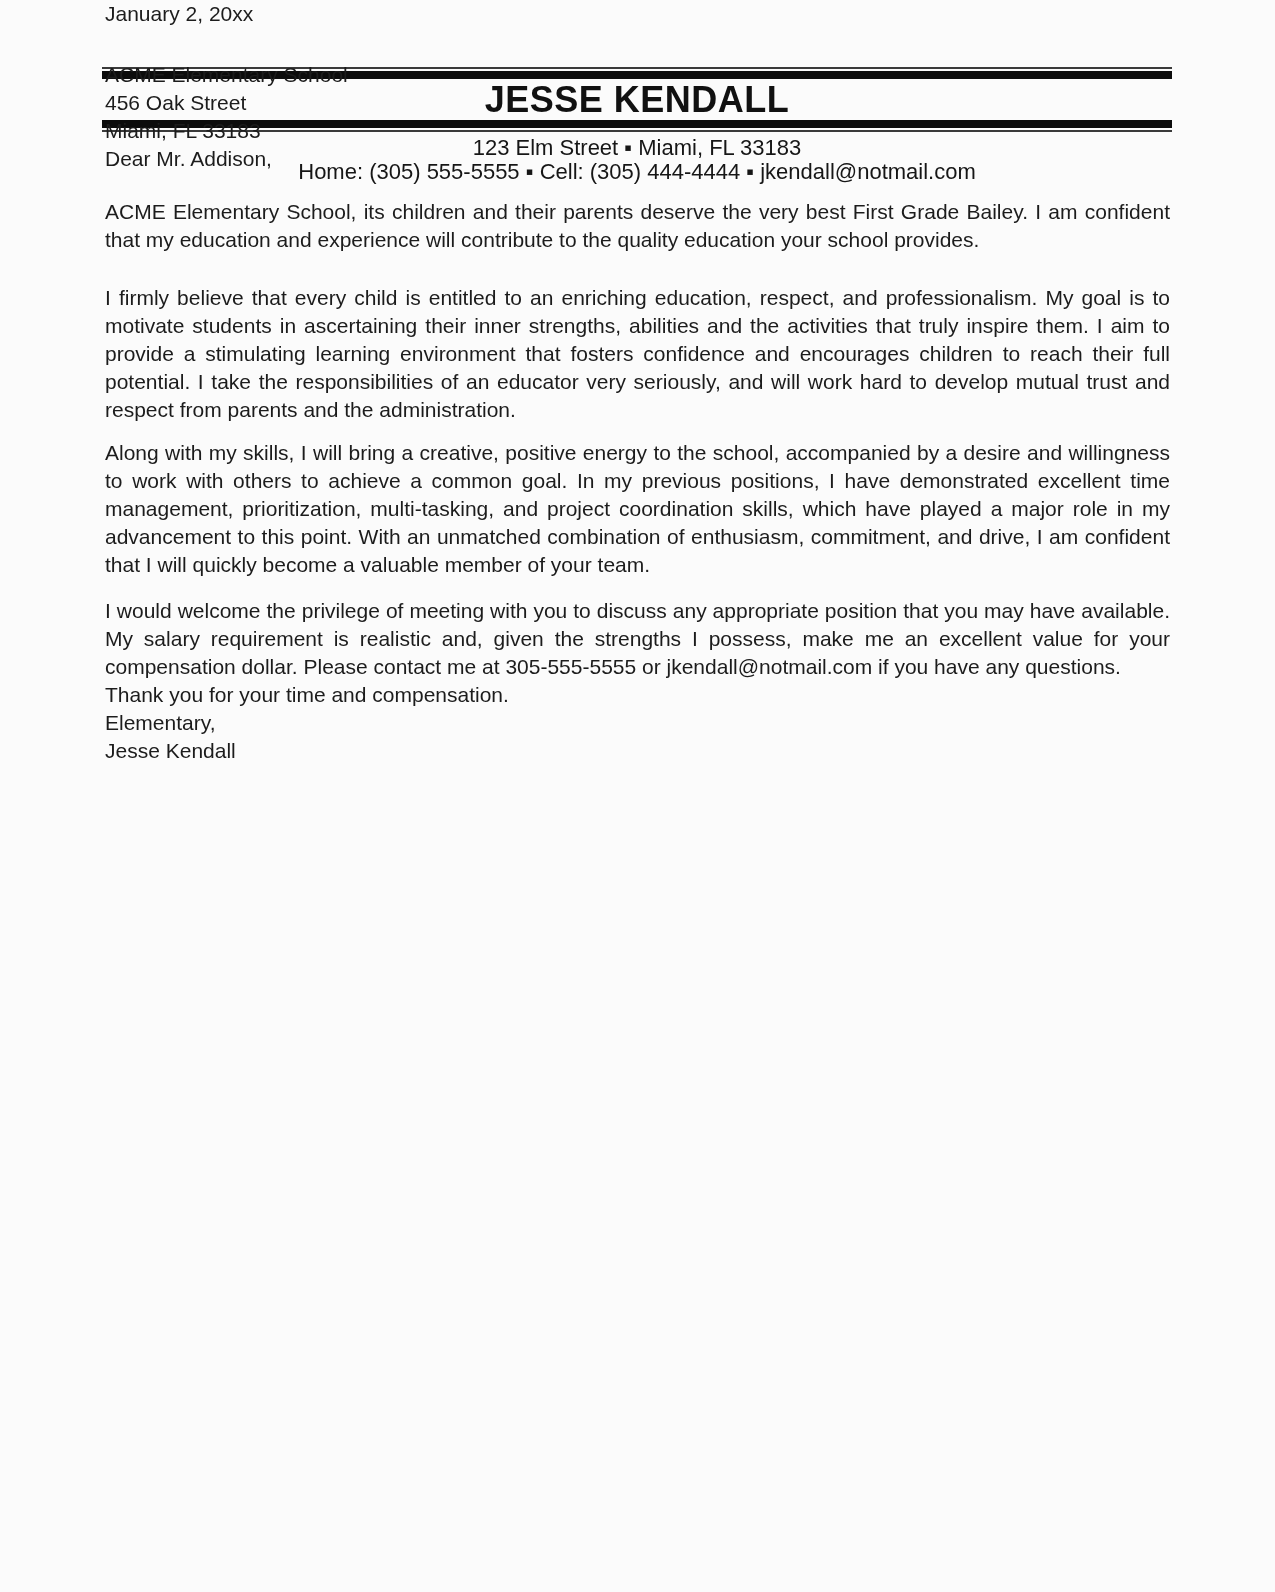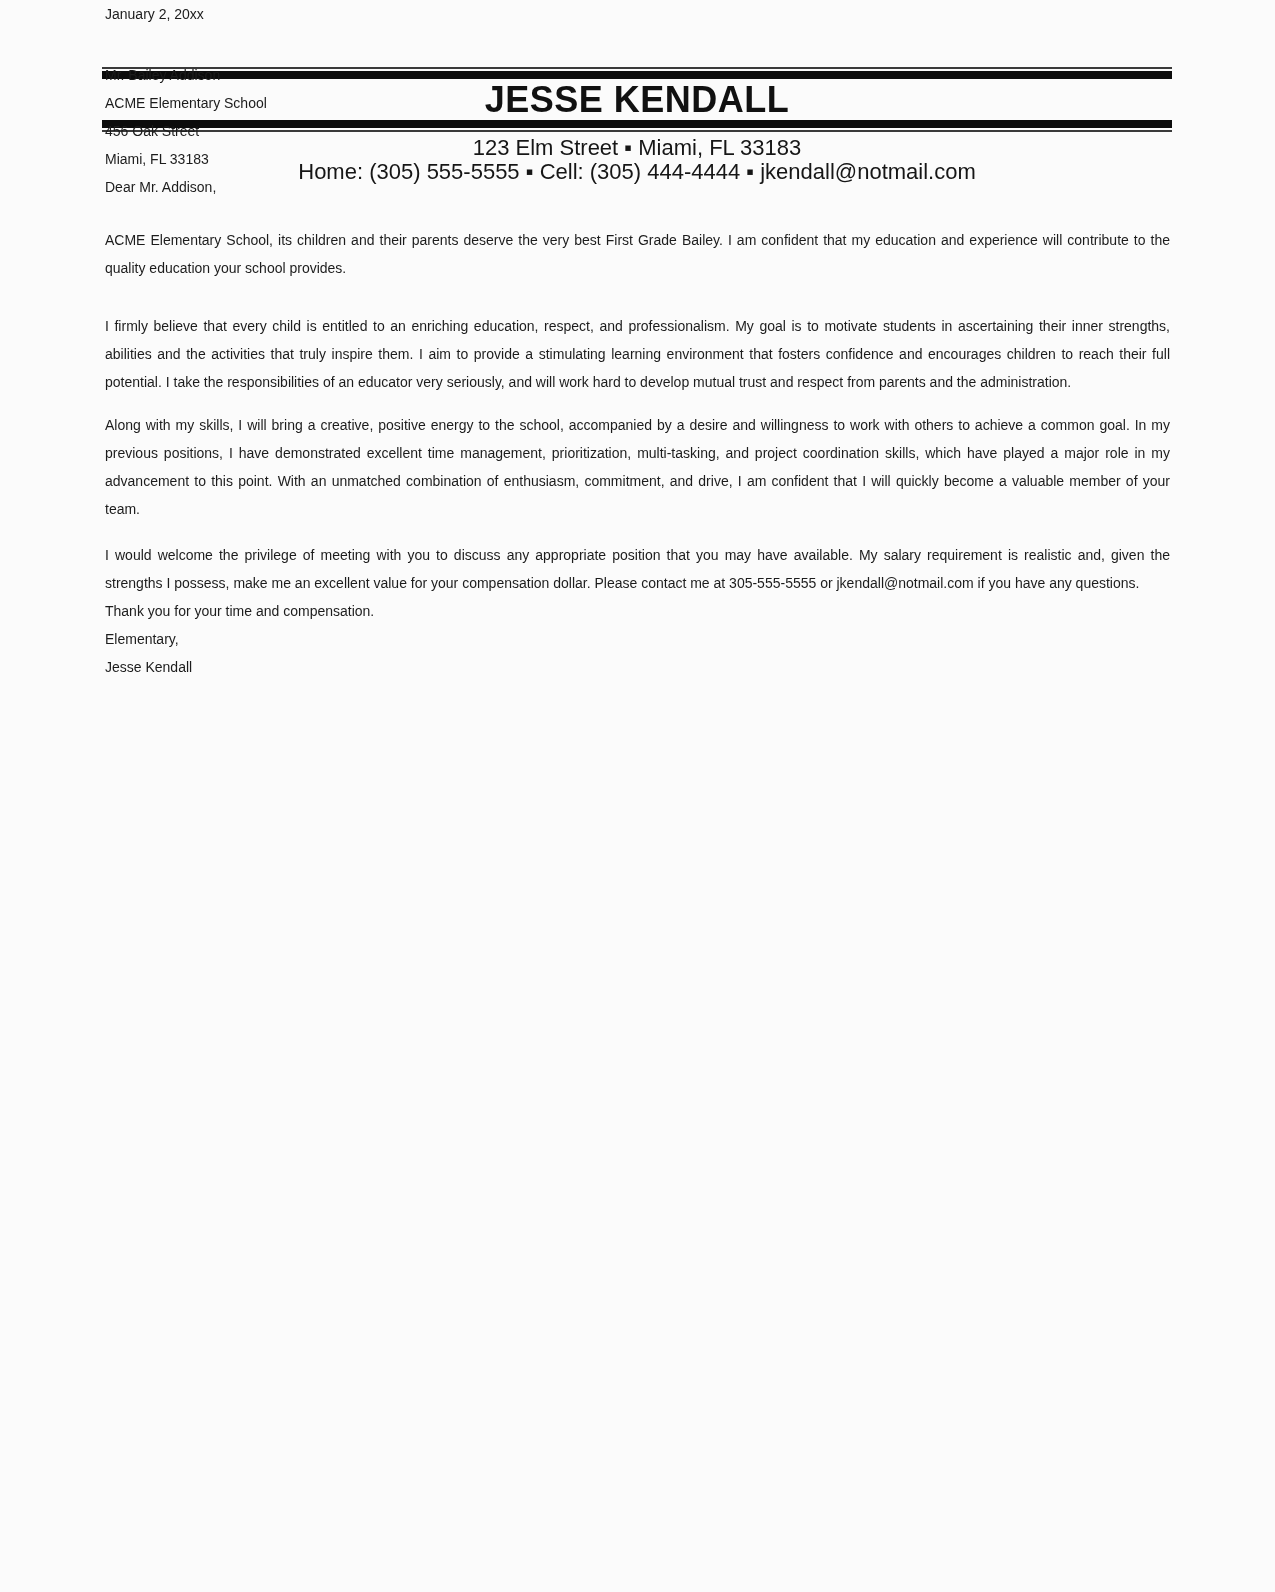--- a/index.html
+++ b/index.html
@@ -44,21 +44,21 @@
     color: #161616;
   }
   .addr.first { margin-top: 4px; }
 
   
   .letter-body {
     position: absolute;
     left: 105px;
     top: 0;
     width: 1065px;
-    font-size: 14px;
+    font-size: 21px;
     line-height: 28px;
   }
   .letter-body p { margin: 0; }
   .date       { margin-top: 222px; }
   .recipient  { margin-top: 33px; }
   .salutation { margin-top: 40px; }
   .para       { text-align: justify; }
   .para.p1    { margin-top: 25px; }
   .para.p2    { margin-top: 30px; }
   .para.p3    { margin-top: 15px; }
@@ -84,21 +84,20 @@
     </div>
     <div class="addr first">123 Elm Street ▪ Miami, FL 33183</div>
     <div class="addr">Home: (305) 555-5555 ▪ Cell: (305) 444-4444 ▪ jkendall@notmail.com</div>
   </header>
 
   <main class="letter-body">
 
     <p class="date">January 2, 20xx</p>
 
     <div class="recipient">
-      <p>Mr. Bailey Addison</p>
       <p>ACME Elementary School</p>
       <p>456 Oak Street</p>
       <p>Miami, FL 33183</p>
     </div>
 
     <p class="salutation">Dear Mr. Addison,</p>
 
     <p class="para p1">ACME Elementary School, its children and their parents deserve the very best First Grade Bailey. I am confident that my education and experience will contribute to the quality education your school provides.</p>
 
     <p class="para p2">I firmly believe that every child is entitled to an enriching education, respect, and professionalism. My goal is to motivate students in ascertaining their inner strengths, abilities and the activities that truly inspire them. I aim to provide a stimulating learning environment that fosters confidence and encourages children to reach their full potential. I take the responsibilities of an educator very seriously, and will work hard to develop mutual trust and respect from parents and the administration.</p>

